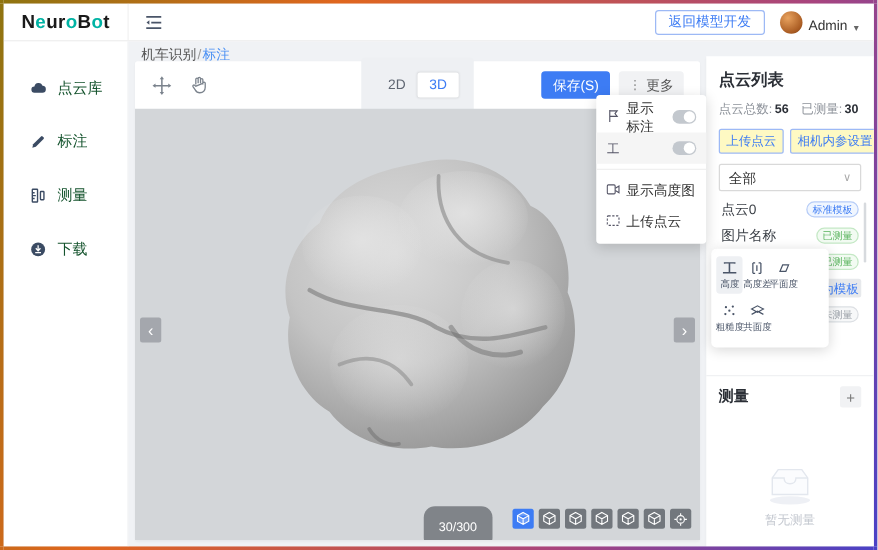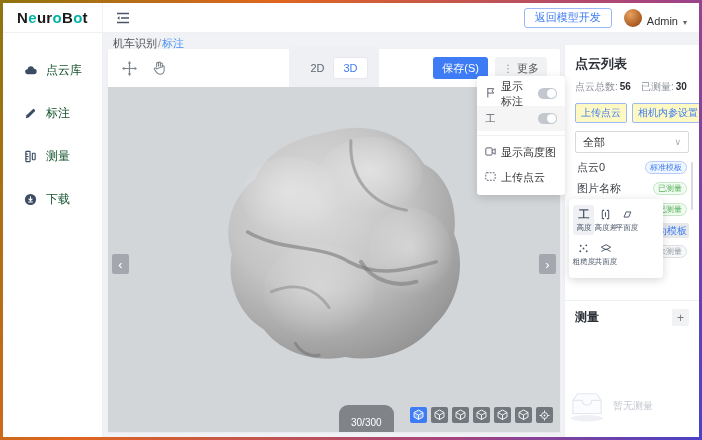--- a/index.html
+++ b/index.html
@@ -75,21 +75,21 @@
   .tag-green { color:#58b35c; border:1px solid #c4e8c5; background:#f2fbf2; }
   .tag-gray { color:#9aa0a8; border:1px solid #dcdfe3; background:#f7f8f9; }
   .rp-row.selected { background:#e7e9ec; color:#3d7cf4; border-radius:2px; }
   .rp-row.selected .close { margin-left:auto; color:#9aa0a8; font-size:10px; cursor:pointer; }
   .rp-row.selected .setact { color:#3d7cf4; font-size:10px; margin-left:5px; cursor:pointer; white-space:nowrap; }
   .rp-scroll { position:absolute; right:-4px; top:2px; width:2px; height:48px; background:#d7dade; border-radius:1px; }
   .rp-divider { height:1px; background:#f0f1f3; margin:6px -10px 0; }
   .rp-measure { display:flex; align-items:center; margin-top:8px; }
   .rp-measure .mt { font-size:12px; font-weight:bold; color:#2b2f36; }
   .rp-add { margin-left:auto; width:17px; height:17px; background:#f1f2f4; border:none; border-radius:2px; color:#777; font-size:12px; line-height:1; cursor:pointer; display:flex; align-items:center; justify-content:center; }
-  .rp-empty { position:absolute; left:0; right:0; bottom:14px; display:flex; flex-direction:row; align-items:center; gap:4px; }
+  .rp-empty { position:absolute; left:0; right:0; bottom:14px; display:flex; flex-direction:column; align-items:center; gap:4px; }
   .rp-empty .txt { font-size:10px; color:#c3c7cf; }
 
   
   .palette { position:absolute; left:566px; top:196px; width:94px; background:#fff; border-radius:4px; box-shadow:0 2px 10px rgba(0,0,0,.16); padding:6px 4px 5px; z-index:15; }
   .pal-grid { display:flex; flex-wrap:wrap; }
   .pal-cell { width:21px; margin:0 0.4px 4px; padding:3px 0 2px; display:flex; flex-direction:column; align-items:center; gap:2px; border-radius:3px; cursor:pointer; }
   .pal-cell.active { background:#eef0f3; }
   .pal-cell .pic { height:12px; display:flex; align-items:center; justify-content:center; color:#4a5568; font-size:11px; font-weight:bold; }
   .pal-cell .plab { font-size:8px; color:#4a5568; white-space:nowrap; transform:scale(.95); }
 </style>

